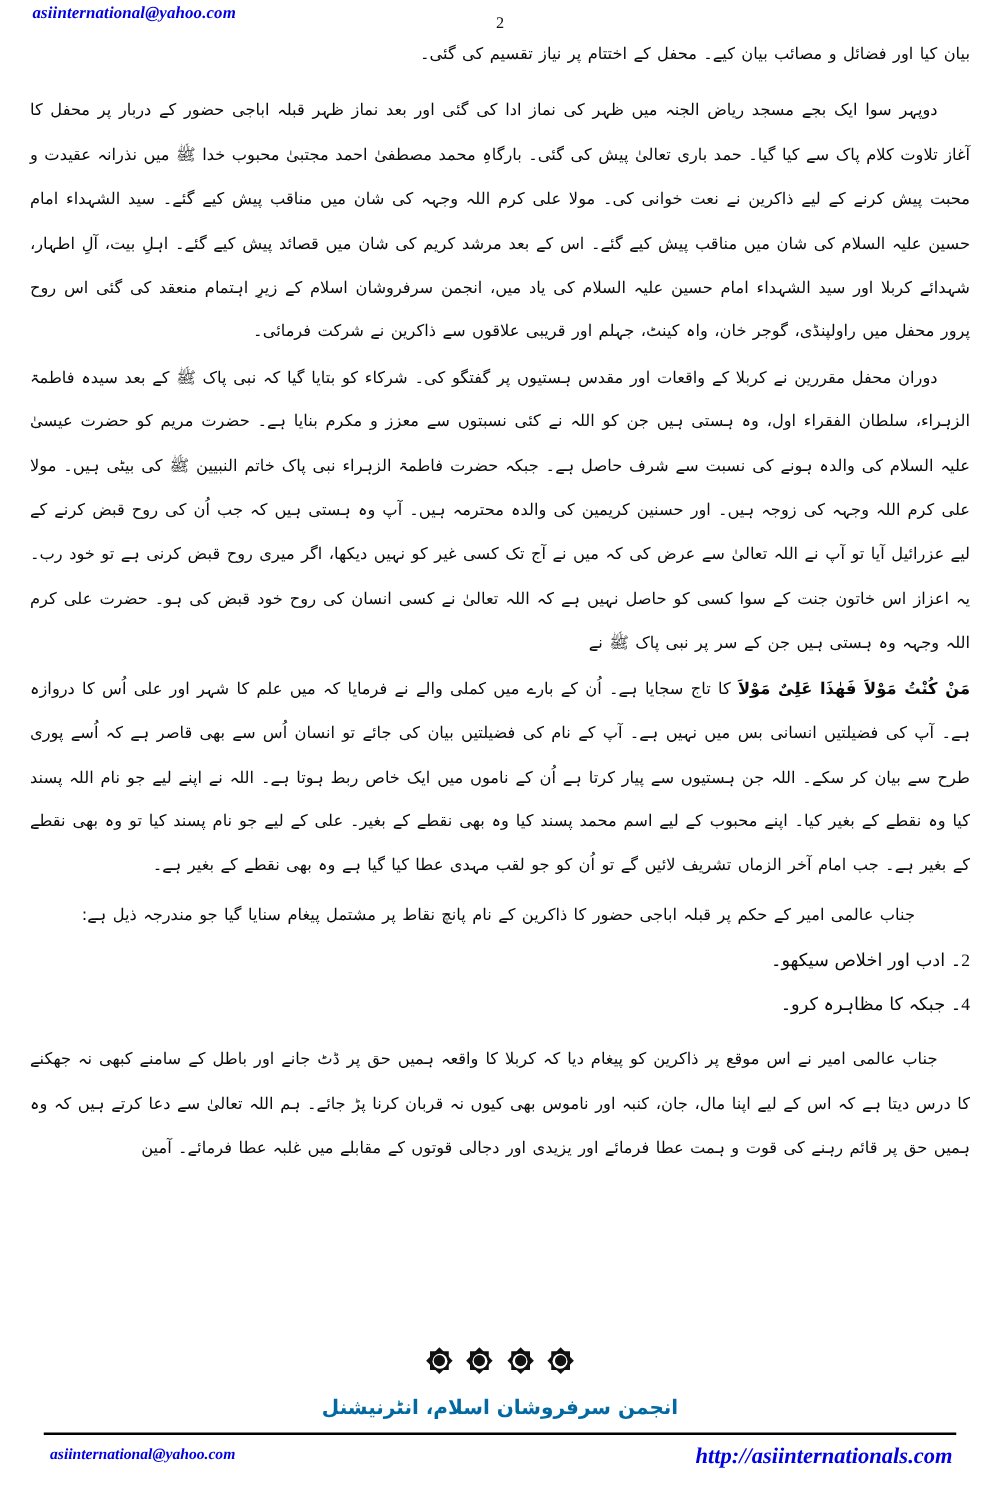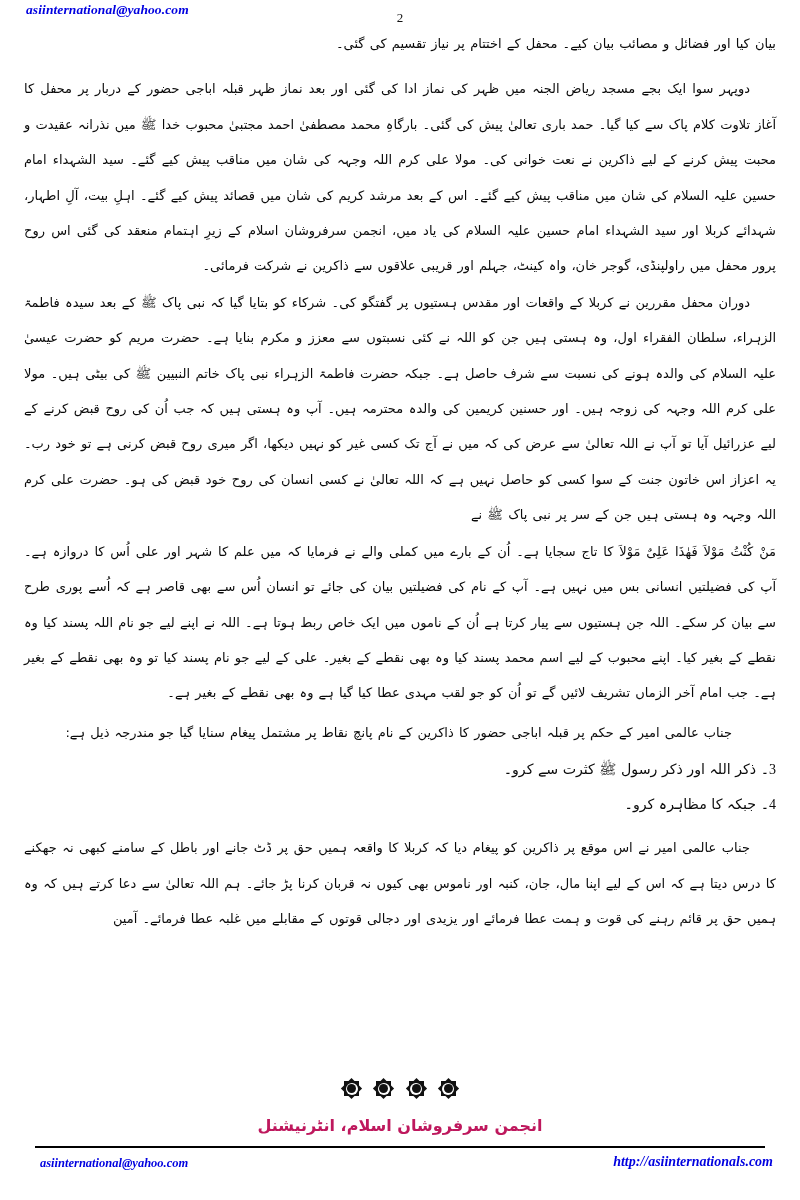--- a/index.html
+++ b/index.html
@@ -86,21 +86,21 @@
     text-align-last: right;
   }
 
   .para {
     margin: 0 0 1px 0;
     text-indent: 26px;
   }
   .para.no-indent { text-indent: 0; }
 
   .bold-arabic {
-    font-weight: normal;
+    font-weight: bold;
     letter-spacing: 0.6px;
   }
 
   
   .list-intro {
     margin: 4px 0 2px 16px;
     text-indent: 44px;
   }
   .numbered-list {
     list-style: none;
@@ -189,21 +189,21 @@
   
   .org-line {
     position: absolute;
     top: 1116px;
     left: 0;
     width: 800px;
     text-align: center;
     font-family: "DejaVu Sans", sans-serif;
     font-weight: bold;
     font-size: 16px;
-    color: #be185d;
+    color: #0369a1;
     direction: rtl;
   }
   .footer-rule {
     position: absolute;
     top: 1146px;
     left: 35px;
     width: 730px;
     height: 2px;
     background: #000000;
   }
@@ -221,26 +221,26 @@
     top: 4px;
     font-family: "Liberation Serif", "DejaVu Serif", serif;
     font-style: italic;
     font-weight: bold;
     font-size: 12.5px;
     color: #0000e0;
     white-space: nowrap;
   }
   .footer-url {
     position: absolute;
-    right: 27px;
+    right: 38px;
     top: 2px;
     font-family: "Liberation Serif", "DejaVu Serif", serif;
     font-style: italic;
     font-weight: bold;
-    font-size: 14px;
+    font-size: 18px;
     color: #0000e0;
     white-space: nowrap;
   }
 </style>
 </head>
 <body>
 
 <div class="page">
 
   <div class="page-header">
@@ -258,23 +258,23 @@
 
     <p class="urdu para no-indent">
       <span class="bold-arabic">مَنْ کُنْتُ مَوْلاَ فَھٰذَا عَلِیٌ مَوْلاَ</span>
       <span>کا تاج سجایا ہے۔ اُن کے بارے میں کملی والے نے فرمایا کہ میں علم کا شہر اور علی اُس کا دروازہ ہے۔ آپ کی فضیلتیں انسانی بس میں نہیں ہے۔ آپ کے نام کی فضیلتیں بیان کی جائے تو انسان اُس سے بھی قاصر ہے کہ اُسے پوری طرح سے بیان کر سکے۔ اللہ جن ہستیوں سے پیار کرتا ہے اُن کے ناموں میں ایک خاص ربط ہوتا ہے۔ اللہ نے اپنے لیے جو نام اللہ پسند کیا وہ نقطے کے بغیر کیا۔ اپنے محبوب کے لیے اسم محمد پسند کیا وہ بھی نقطے کے بغیر۔ علی کے لیے جو نام پسند کیا تو وہ بھی نقطے کے بغیر ہے۔ جب امام آخر الزماں تشریف لائیں گے تو اُن کو جو لقب مہدی عطا کیا گیا ہے وہ بھی نقطے کے بغیر ہے۔</span>
     </p>
 
     <p class="urdu list-intro">جناب عالمی امیر کے حکم پر قبلہ اباجی حضور کا ذاکرین کے نام پانچ نقاط پر مشتمل پیغام سنایا گیا جو مندرجہ ذیل ہے:</p>
 
     <div class="numbered-list">
       <div class="list-row row-a">
-        <span class="list-item item-3">
-          <span class="num">3</span><span>۔</span>
-          <span>ذکر اللہ اور ذکر رسول ﷺ کثرت سے کرو۔</span>
+        <span class="list-item item-2">
+          <span class="num">2</span><span>۔</span>
+          <span>ادب اور اخلاص سیکھو۔</span>
         </span>
       </div>
       <div class="list-row row-b">
         <span class="list-item item-4">
           <span class="num">4</span><span>۔</span>
           <span>جبکہ کا مظاہرہ کرو۔</span>
         </span>
       </div>
     </div>
 

